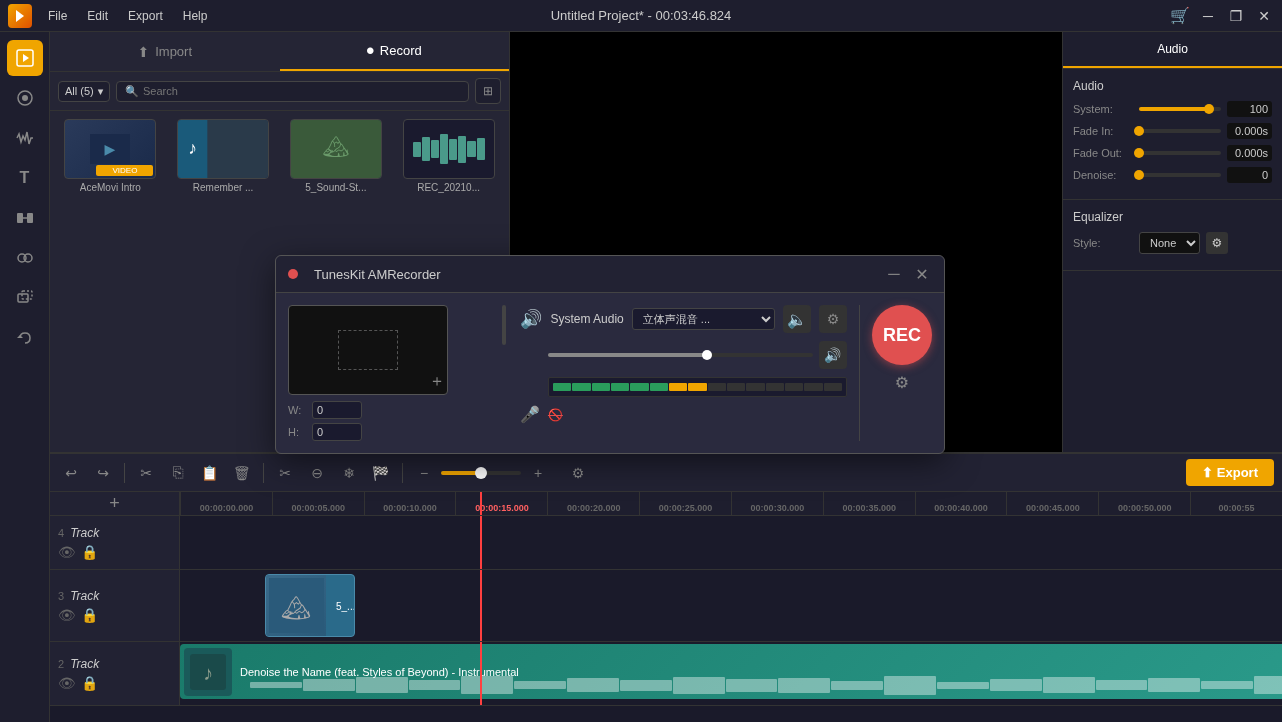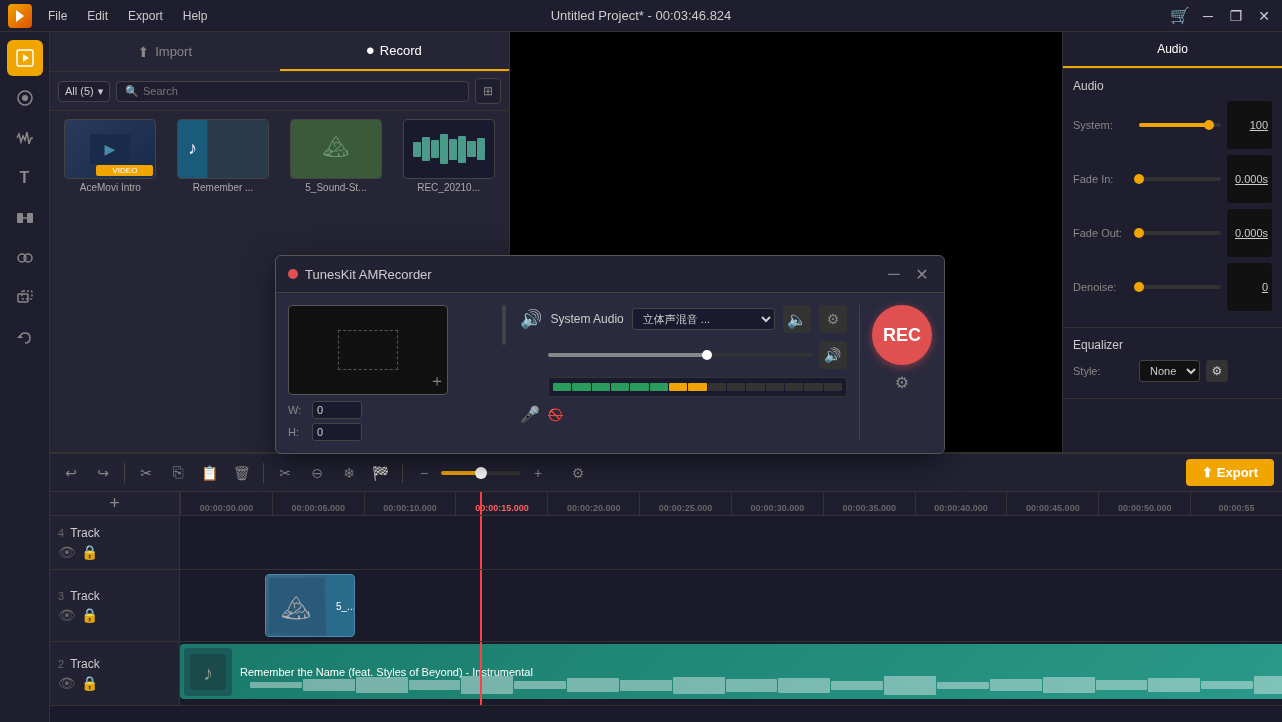--- a/index.html
+++ b/index.html
@@ -376,23 +376,22 @@
       position: absolute;
       top: -3px;
       transform: translateX(-50%);
     }
     .rp-value {
       color: #ccc;
       font-size: 11px;
       min-width: 45px;
       text-align: right;
       background: #111;
-      padding: 18px 4px;
+      padding: 2px 4px;
       border-radius: 3px;
-      text-decoration: underline;
     }
     .equalizer-style {
       display: flex;
       align-items: center;
       gap: 6px;
     }
     .style-select {
       flex: 1;
       background: #111;
       border: 1px solid #444;
@@ -432,21 +431,21 @@
       padding: 8px 12px;
       background: #222233;
       border-radius: 6px 6px 0 0;
       border-bottom: 1px solid #444;
     }
     .recorder-title {
       color: #ccc;
       font-size: 13px;
       display: flex;
       align-items: center;
-      gap: 7px;
+      gap: 16px;
     }
     .rec-dot {
       width: 10px;
       height: 10px;
       background: #e05050;
       border-radius: 50%;
     }
     .recorder-close {
       width: 20px;
       height: 20px;
@@ -775,20 +774,21 @@
       display: flex;
       flex-direction: column;
       justify-content: center;
       padding: 0 8px;
       gap: 4px;
       border-right: 1px solid #333;
     }
     .track-name {
       color: #ccc;
       font-size: 12px;
+      font-style: italic;
     }
     .track-controls {
       display: flex;
       gap: 6px;
     }
     .track-ctrl-btn {
       font-size: 14px;
       color: #666;
       cursor: pointer;
     }
@@ -1278,21 +1278,21 @@
       </div>
       <div class="track-content">
         <div class="clip audio-track-clip" style="left:0;width:1130px;top:2px;height:calc(100%-4px);background:linear-gradient(135deg,#1a7a6a,#2a9a8a);">
           <div style="position:absolute;left:4px;top:50%;transform:translateY(-50%);display:flex;align-items:center;gap:8px;">
             <div style="width:48px;height:48px;background:#1a5a5a;border-radius:4px;display:flex;align-items:center;justify-content:center;">
               <svg width="36" height="36" viewBox="0 0 36 36">
                   <rect width="36" height="36" fill="#1a4a4a" rx="3"></rect>
                   <text x="18" y="26" text-anchor="middle" font-size="20" fill="#8a9a8a">♪</text>
                 </svg>
             </div>
-            <span style="color:white;font-size:11px;white-space:nowrap;">Remember the Name (feat. Styles of Beyond) - Instrumental</span>
+            <span style="color:white;font-size:11px;white-space:nowrap;">Denoise the Name (feat. Styles of Beyond) - Instrumental</span>
           </div>
           <div class="audio-waveform-clip">
             <div class="wave-seg" style="height:30%"></div>
               <div class="wave-seg" style="height:60%"></div>
               <div class="wave-seg" style="height:80%"></div>
               <div class="wave-seg" style="height:50%"></div>
               <div class="wave-seg" style="height:90%"></div>
               <div class="wave-seg" style="height:40%"></div>
               <div class="wave-seg" style="height:70%"></div>
               <div class="wave-seg" style="height:55%"></div>

